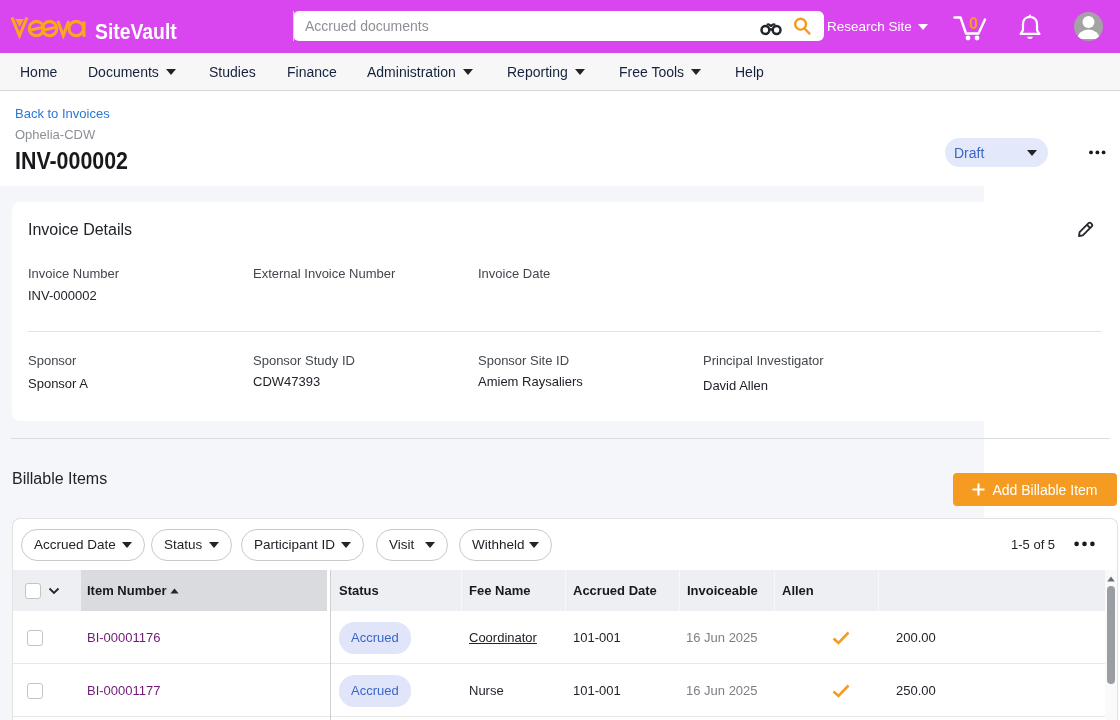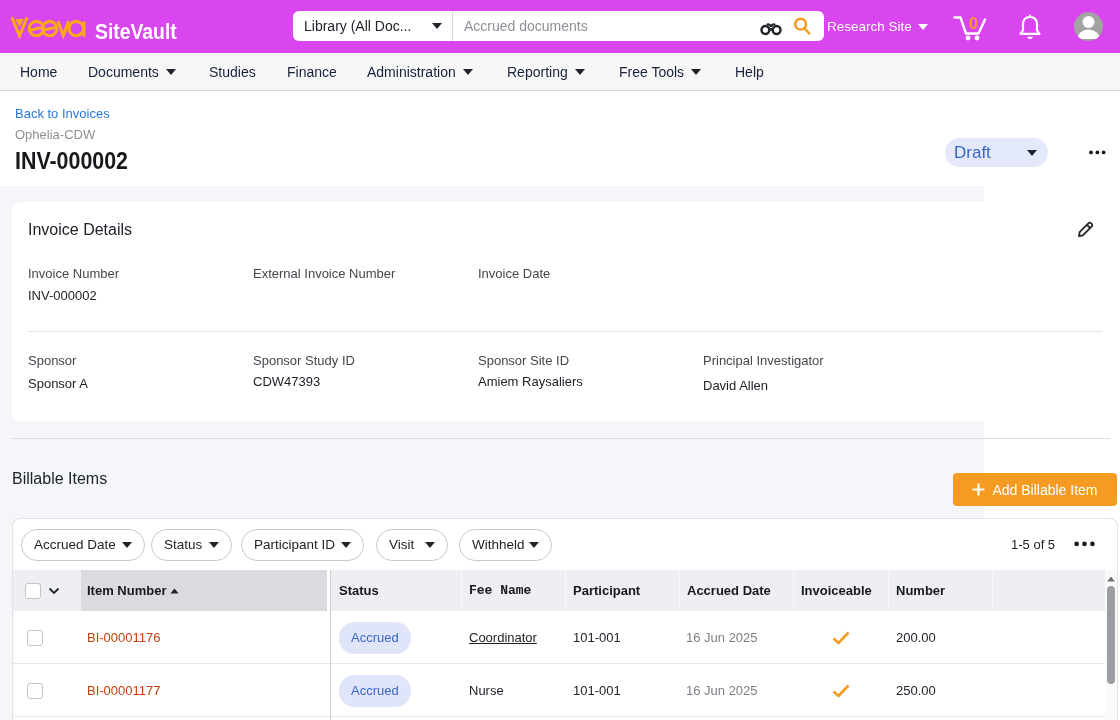--- a/index.html
+++ b/index.html
@@ -26,21 +26,21 @@
 
 .nav { position:absolute; left:0; top:53px; width:1120px; height:38px; background:#f7f7f7; border-bottom:1px solid #d8d8d8; font-size:14px; color:#16213c; }
 .nav .item { position:absolute; top:0; height:38px; display:flex; align-items:center; gap:7px; }
 .usn { position:absolute; right:12px; top:0; height:38px; display:flex; align-items:center; font-size:14px; color:#16213c; }
 
 
 .titlebar { position:absolute; left:0; top:92px; width:1120px; height:94px; background:#fff; }
 .backlink { position:absolute; left:15px; top:14px; font-size:13px; color:#2878d8; }
 .crumb { position:absolute; left:15px; top:35px; font-size:13px; color:#8b8f94; }
 .pagetitle { position:absolute; left:15px; top:56px; font-size:23px; font-weight:700; color:#17191c; transform:scaleX(0.93); transform-origin:left center; }
-.draftpill { position:absolute; left:945px; top:46px; width:103px; height:29px; background:#e3e9fb; border-radius:15px; display:flex; align-items:center; font-size:17px; color:#3a66c8; }
+.draftpill { position:absolute; left:945px; top:46px; width:103px; height:29px; background:#e3e9fb; border-radius:15px; display:flex; align-items:center; font-size:14px; color:#3a66c8; }
 .draftpill span { margin-left:9px; }
 .draftpill .caret { position:absolute; right:11px; top:11.5px; }
 .dots3 { position:absolute; left:1089px; top:58px; }
 
 
 .content { position:absolute; left:0; top:186px; width:984px; height:534px; background:#f4f6f9; }
 .card { position:absolute; background:#fff; border-radius:8px; }
 .invcard { left:12px; top:16px; width:1100px; height:219px; }
 .invtitle { position:absolute; left:16px; top:19px; font-size:16px; color:#20242a; }
 .pencil { position:absolute; left:1065px; top:19px; }
@@ -60,21 +60,21 @@
 .tdots { position:absolute; left:1061px; top:22px; }
 .thead { position:absolute; left:0; top:51px; width:1094px; height:41px; background:#edeff3; display:flex; font-size:13px; font-weight:700; color:#17191c; }
 .th { display:flex; align-items:center; }
 .th-check { width:68px; padding-left:12px; gap:7px; }
 .th-item { width:246px; background:#d9dbdf; padding-left:6px; gap:4px; }
 .fgap { width:4px; background:#fff; }
 .tbody { position:absolute; left:0; top:92px; width:1094px; }
 .row { height:53px; border-bottom:1px solid #e8e8e8; position:relative; background:#fff; }
 .cell { position:absolute; top:0; height:53px; display:flex; align-items:center; font-size:13px; color:#20242a; }
 .cb { width:16px; height:16px; background:#fff; border:1px solid #c4c4c4; border-radius:3px; }
-.link { color:#c2410c; }
+.link { color:#701a75; }
 .statpill { height:31px; background:#e0e5fa; color:#3a66c8; border-radius:15.5px; display:flex; align-items:center; padding:16px 12px; font-size:13px; }
 .datetxt { color:#7c8086; }
 .frozline { position:absolute; left:317px; top:51px; width:1px; height:151px; background:#cfcfcf; }
 .sbar { position:absolute; right:0px; top:51px; width:12px; height:151px; background:#fafafa; }
 .sthumb { position:absolute; left:2px; top:16px; width:8px; height:98px; background:#9a9da1; border-radius:4px; }
 
 .caret { width:0; height:0; border-left:5px solid transparent; border-right:5px solid transparent; border-top:6px solid #20242a; }
 .caret-w { width:0; height:0; border-left:5px solid transparent; border-right:5px solid transparent; border-top:6px solid #fff; }
 </style>
 </head>
@@ -90,21 +90,20 @@
         <circle cx="36" cy="11.5" r="6.6"></circle>
         <path d="M29.9 13 L42.1 10.2"></path>
         <path d="M43.6 4.6 L48.5 18 L53.4 4.6"></path>
         <circle cx="60.3" cy="11.5" r="6.6"></circle>
         <path d="M67.4 5 L67.4 19"></path>
       </g>
       <path d="M4.6 2.8 L12.4 2.8 L8.5 10 Z" fill="#f8a81e"></path>
     </svg>
     <div class="sitevault">SiteVault</div>
     <div class="searchbox">
-      <div class="sb-scope">Library (All Doc...<span class="caret"></span></div>
       <div class="sb-sep"></div>
       <div class="sb-input">Accrued documents</div>
       <div class="sb-icons">
         <svg width="22" height="16" viewBox="0 0 22 16" style="margin-top:4px;">
           <g fill="none" stroke="#23262b" stroke-width="2.5">
             <circle cx="5.4" cy="10" r="3.9"></circle>
             <circle cx="16.6" cy="10" r="3.9"></circle>
             <path d="M6.8 4.9 a2.7 2.7 0 0 1 4.2 1.9 M11 6.8 a2.7 2.7 0 0 1 4.2 -1.9" stroke-width="2.2"></path>
           </g>
           <circle cx="11" cy="9.5" r="1.4" fill="#23262b"></circle>
@@ -217,25 +216,24 @@
               <path d="M1.5 1.5 L6 6 L10.5 1.5" fill="none" stroke="#23262b" stroke-width="1.8"></path>
             </svg>
         </div>
         <div class="th th-item">Item Number
           <svg width="9" height="6" viewBox="0 0 9 6">
               <path d="M4.5 0.5 L8.6 5.4 L0.4 5.4 Z" fill="#23262b"></path>
             </svg>
         </div>
         <div class="fgap"></div>
         <div class="th" style="width:130px; padding-left:8px;">Status</div>
-        <div class="th" style="width:104px; padding-left:7px; border-left:1px solid #f7f8fa;font-family:Liberation Mono, monospace;">Fee Name</div>
-        <div class="th" style="width:114px; padding-left:7px; border-left:1px solid #f7f8fa;">Participant</div>
+        <div class="th" style="width:104px; padding-left:7px; border-left:1px solid #f7f8fa;">Fee Name</div>
         <div class="th" style="width:114px; padding-left:7px; border-left:1px solid #f7f8fa;">Accrued Date</div>
         <div class="th" style="width:95px; padding-left:7px; border-left:1px solid #f7f8fa;">Invoiceable</div>
-        <div class="th" style="width:104px; padding-left:7px; border-left:1px solid #f7f8fa;">Number</div>
+        <div class="th" style="width:104px; padding-left:7px; border-left:1px solid #f7f8fa;">Allen</div>
         <div class="th" style="flex:1; border-left:1px solid #f7f8fa;"></div>
       </div>
 
       <div class="tbody">
         <div class="row">
           <div class="cell" style="left:14px;">
               <div class="cb"></div>
             </div>
           <div class="cell link" style="left:74px;">BI-00001176</div>
           <div class="cell" style="left:326px;">

